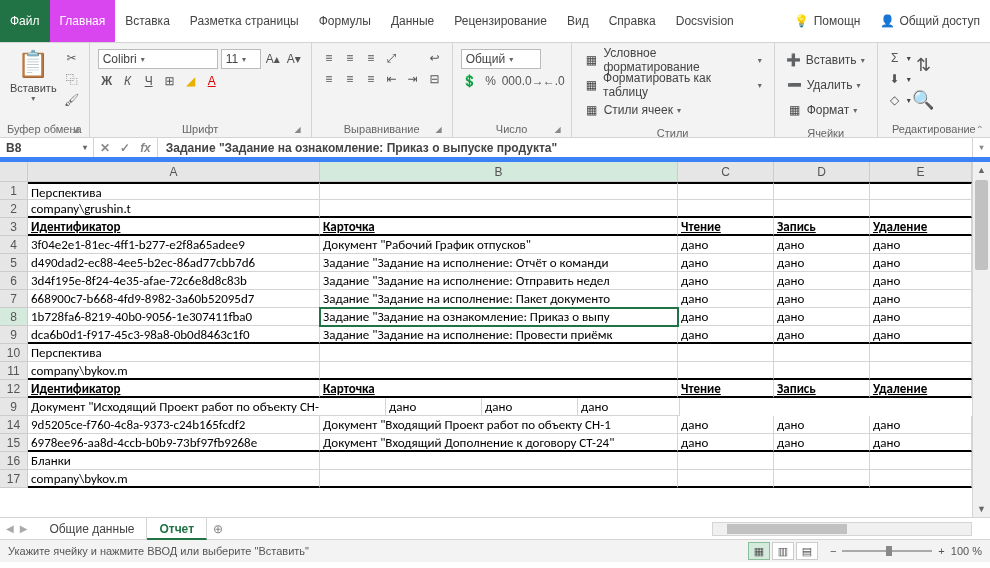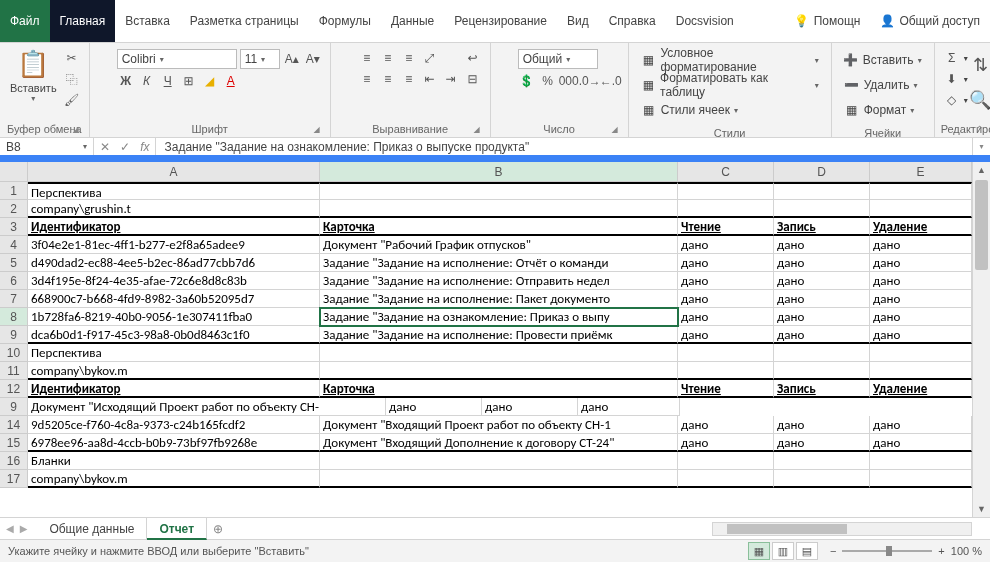--- a/index.html
+++ b/index.html
@@ -2,46 +2,46 @@
 <html><head>
 <meta charset="utf-8">
 <style>
 * { box-sizing: border-box; margin: 0; padding: 0; font-family: "Segoe UI", Tahoma, sans-serif; }
 body { background: #fff; width: 990px; height: 568px; overflow: hidden; font-size: 12px; color: #444; }
 
 
 .menubar { background: #fff; height: 43px; display: flex; align-items: stretch; border-bottom: 1px solid #d4d4d4; }
 .menubar .mitem { padding: 0 10px; display: flex; align-items: center; font-size: 12px; cursor: pointer; }
 .menubar .mitem.file { background: #217346; color: #fff; }
-.menubar .mitem.active { background: #0f172a; color: #fff; text-align: right; }
+.menubar .mitem.active { background: #d946ef; color: #fff; text-align: right; }
 .menubar .mitem.right { margin-left: auto; }
 .menubar .mitem .ico { margin-right: 4px; }
 
 
 .ribbon { background: #f3f3f3; height: 95px; border-bottom: 1px solid #d4d4d4; display: flex; position: relative; }
 .rgroup { border-right: 1px solid #d4d4d4; display: flex; flex-direction: column; position: relative; padding: 2px 6px 0 6px; }
 .rgroup .gbody { flex: 1; display: flex; align-items: flex-start; }
 .rgroup .glabel { text-align: center; font-size: 11px; color: #666; padding: 2px 0; position: relative; }
 .rgroup .glabel .launcher { position: absolute; right: 2px; bottom: 2px; width: 10px; height: 10px; font-size: 8px; color: #888; }
 .btncol { display: flex; flex-direction: column; align-items: center; padding: 4px 4px 0 4px; }
 .btncol .biglbl { font-size: 11px; margin-top: 2px; }
 .minibtns { display: flex; flex-direction: column; gap: 3px; padding: 4px 2px; }
 .minirow { display: flex; gap: 3px; align-items: center; }
 .iconbox { width: 18px; height: 18px; display: inline-flex; align-items: center; justify-content: center; color: #555; }
-.fontbox { display: flex; flex-direction: column; gap: 3px; padding: 4px 2px; margin-left: 19px; }
+.fontbox { display: flex; flex-direction: column; gap: 3px; padding: 4px 2px; }
 .fontrow { display: flex; gap: 3px; align-items: center; }
 .combo { background: #fff; border: 1px solid #bbb; height: 20px; display: flex; align-items: center; padding: 0 4px; font-size: 12px; }
 .combo .cdrop { margin-left: 4px; font-size: 8px; color: #666; }
 .ritem { height: 22px; display: flex; align-items: center; padding: 0 4px; font-size: 12px; cursor: pointer; }
 .ritem .ico { width: 16px; height: 16px; margin-right: 4px; display: inline-flex; align-items: center; justify-content: center; }
 .ritem .drop { font-size: 8px; color: #666; margin-left: 4px; }
 .collapse { position: absolute; right: 6px; bottom: 2px; font-size: 10px; color: #888; }
 
 
-.fbar { height: 24px; border-bottom: 7px solid #3b82f6; display: flex; align-items: stretch; background: #fff; }
+.fbar { height: 24px; border-bottom: 5px solid #3b82f6; display: flex; align-items: stretch; background: #fff; font-weight: bold; }
 .namebox { width: 94px; border-right: 1px solid #d4d4d4; display: flex; align-items: center; padding: 0 6px; background: #fff; }
 .namebox .nbdrop { margin-left: auto; font-size: 8px; color: #666; }
 .fxbtns { display: flex; align-items: center; border-right: 1px solid #d4d4d4; padding: 0 6px; gap: 10px; color: #888; }
 .fxinput { flex: 1; display: flex; align-items: center; padding: 0 8px; }
 .fbar .expand { width: 18px; border-left: 1px solid #d4d4d4; display: flex; align-items: center; justify-content: center; font-size: 8px; color: #888; }
 
 
 .gridwrap { position: relative; height: 356px; overflow: hidden; border-bottom: 1px solid #d4d4d4; }
 .corner { position: absolute; left: 0; top: 0; width: 28px; height: 20px; background: #e6e6e6; border-right: 1px solid #ccc; border-bottom: 1px solid #ccc; z-index: 3; }
 .colheads { position: absolute; left: 28px; top: 0; right: 18px; height: 20px; background: #e6e6e6; display: flex; z-index: 2; }

